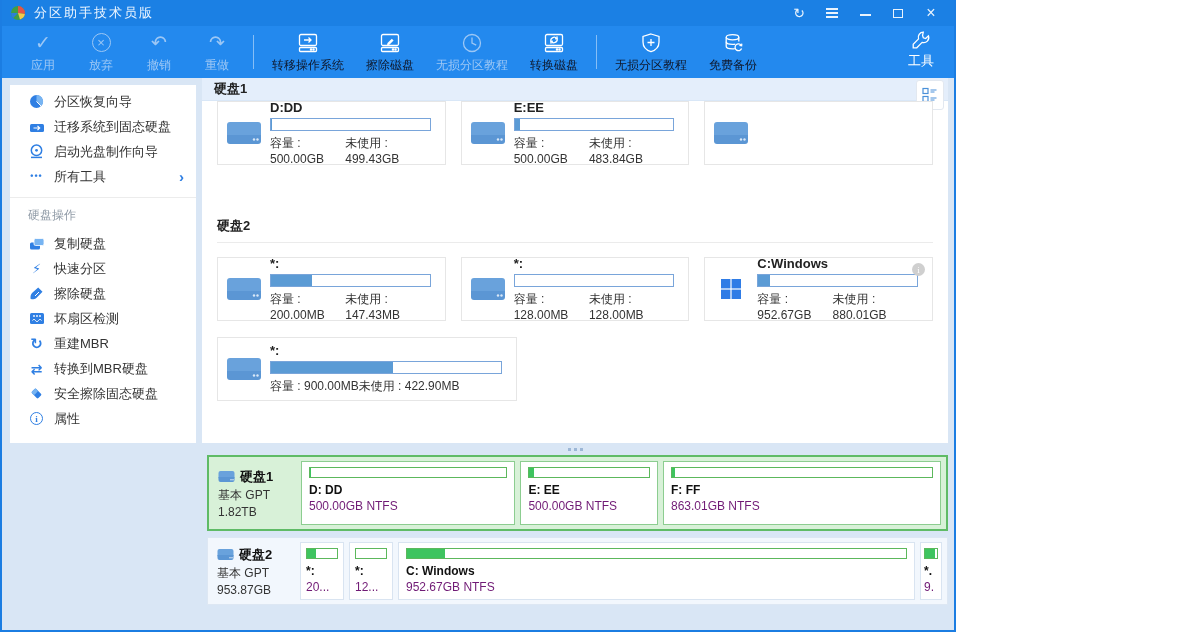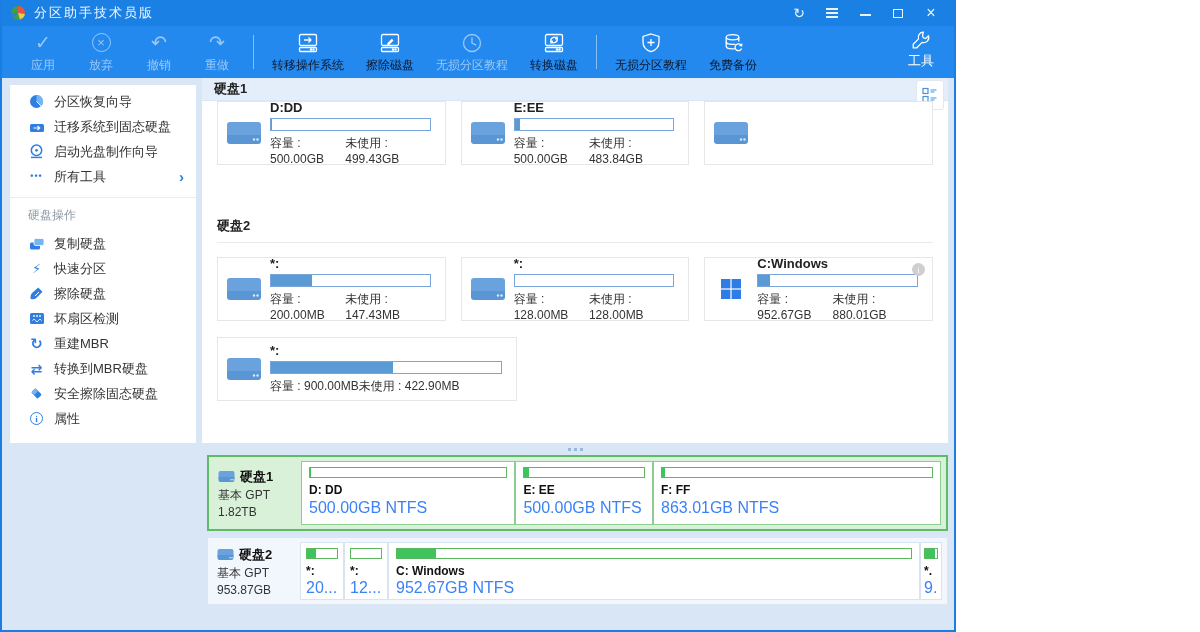--- a/index.html
+++ b/index.html
@@ -63,28 +63,28 @@
   .splitter{position:absolute;left:200px;right:6px;top:443px;height:12px;display:flex;align-items:center;justify-content:center;gap:3px;cursor:row-resize}
   .splitter i{width:3px;height:3px;background:#9db7d6;display:block}
 
   
   .bottom{position:absolute;left:205px;top:455px;right:6px}
   .disk-row{display:flex;gap:5px;padding:4px 5px;margin-bottom:6px;height:76px;align-items:stretch}
   .disk-row.selected{background:#d8f1d8;border:2px solid #5fbb66}
   .disk-row.normal{background:#f2f7fd;border:1px solid #dde7f3;height:68px}
   .disk-label{width:82px;flex:none;padding-left:4px;display:flex;flex-direction:column;justify-content:center;gap:1px;font-size:12px;color:#333;cursor:pointer}
   .dl-top{display:flex;align-items:center;gap:5px;font-weight:bold;font-size:13px;color:#111}
-  .parts{flex:1;display:flex;min-width:0}
+  .parts{flex:1;display:flex;gap:5px;min-width:0}
   .part{background:#fff;padding:5px 7px 4px;display:flex;flex-direction:column;cursor:pointer;min-width:0;overflow:hidden}
   .selected .part{border:1px solid #8ccd90}
   .normal .part{border:1px solid #d9e4f1}
   .mini{height:11px;border:1px solid #5cb85c;margin-bottom:5px;background:#fff;flex:none}
   .mini .fill{height:100%;background:#3ec45f}
   .part-title{font-size:12px;font-weight:bold;color:#111;margin-bottom:2px;white-space:nowrap;overflow:hidden}
-  .part-info{font-size:16px;color:#3b82f6;white-space:nowrap;overflow:hidden}
+  .part-info{font-size:12px;color:#701a75;white-space:nowrap;overflow:hidden}
   .pw1{width:33.5%;flex:none}
   .pw2{width:21.5%;flex:none}
   .pgrow{flex:1}
   .psm{width:44px;flex:none;padding:5px 5px 4px}
   .ptiny{width:22px;flex:none;padding:5px 3px 4px}
 </style>
 </head>
 <body>
 
 <div class="app">

